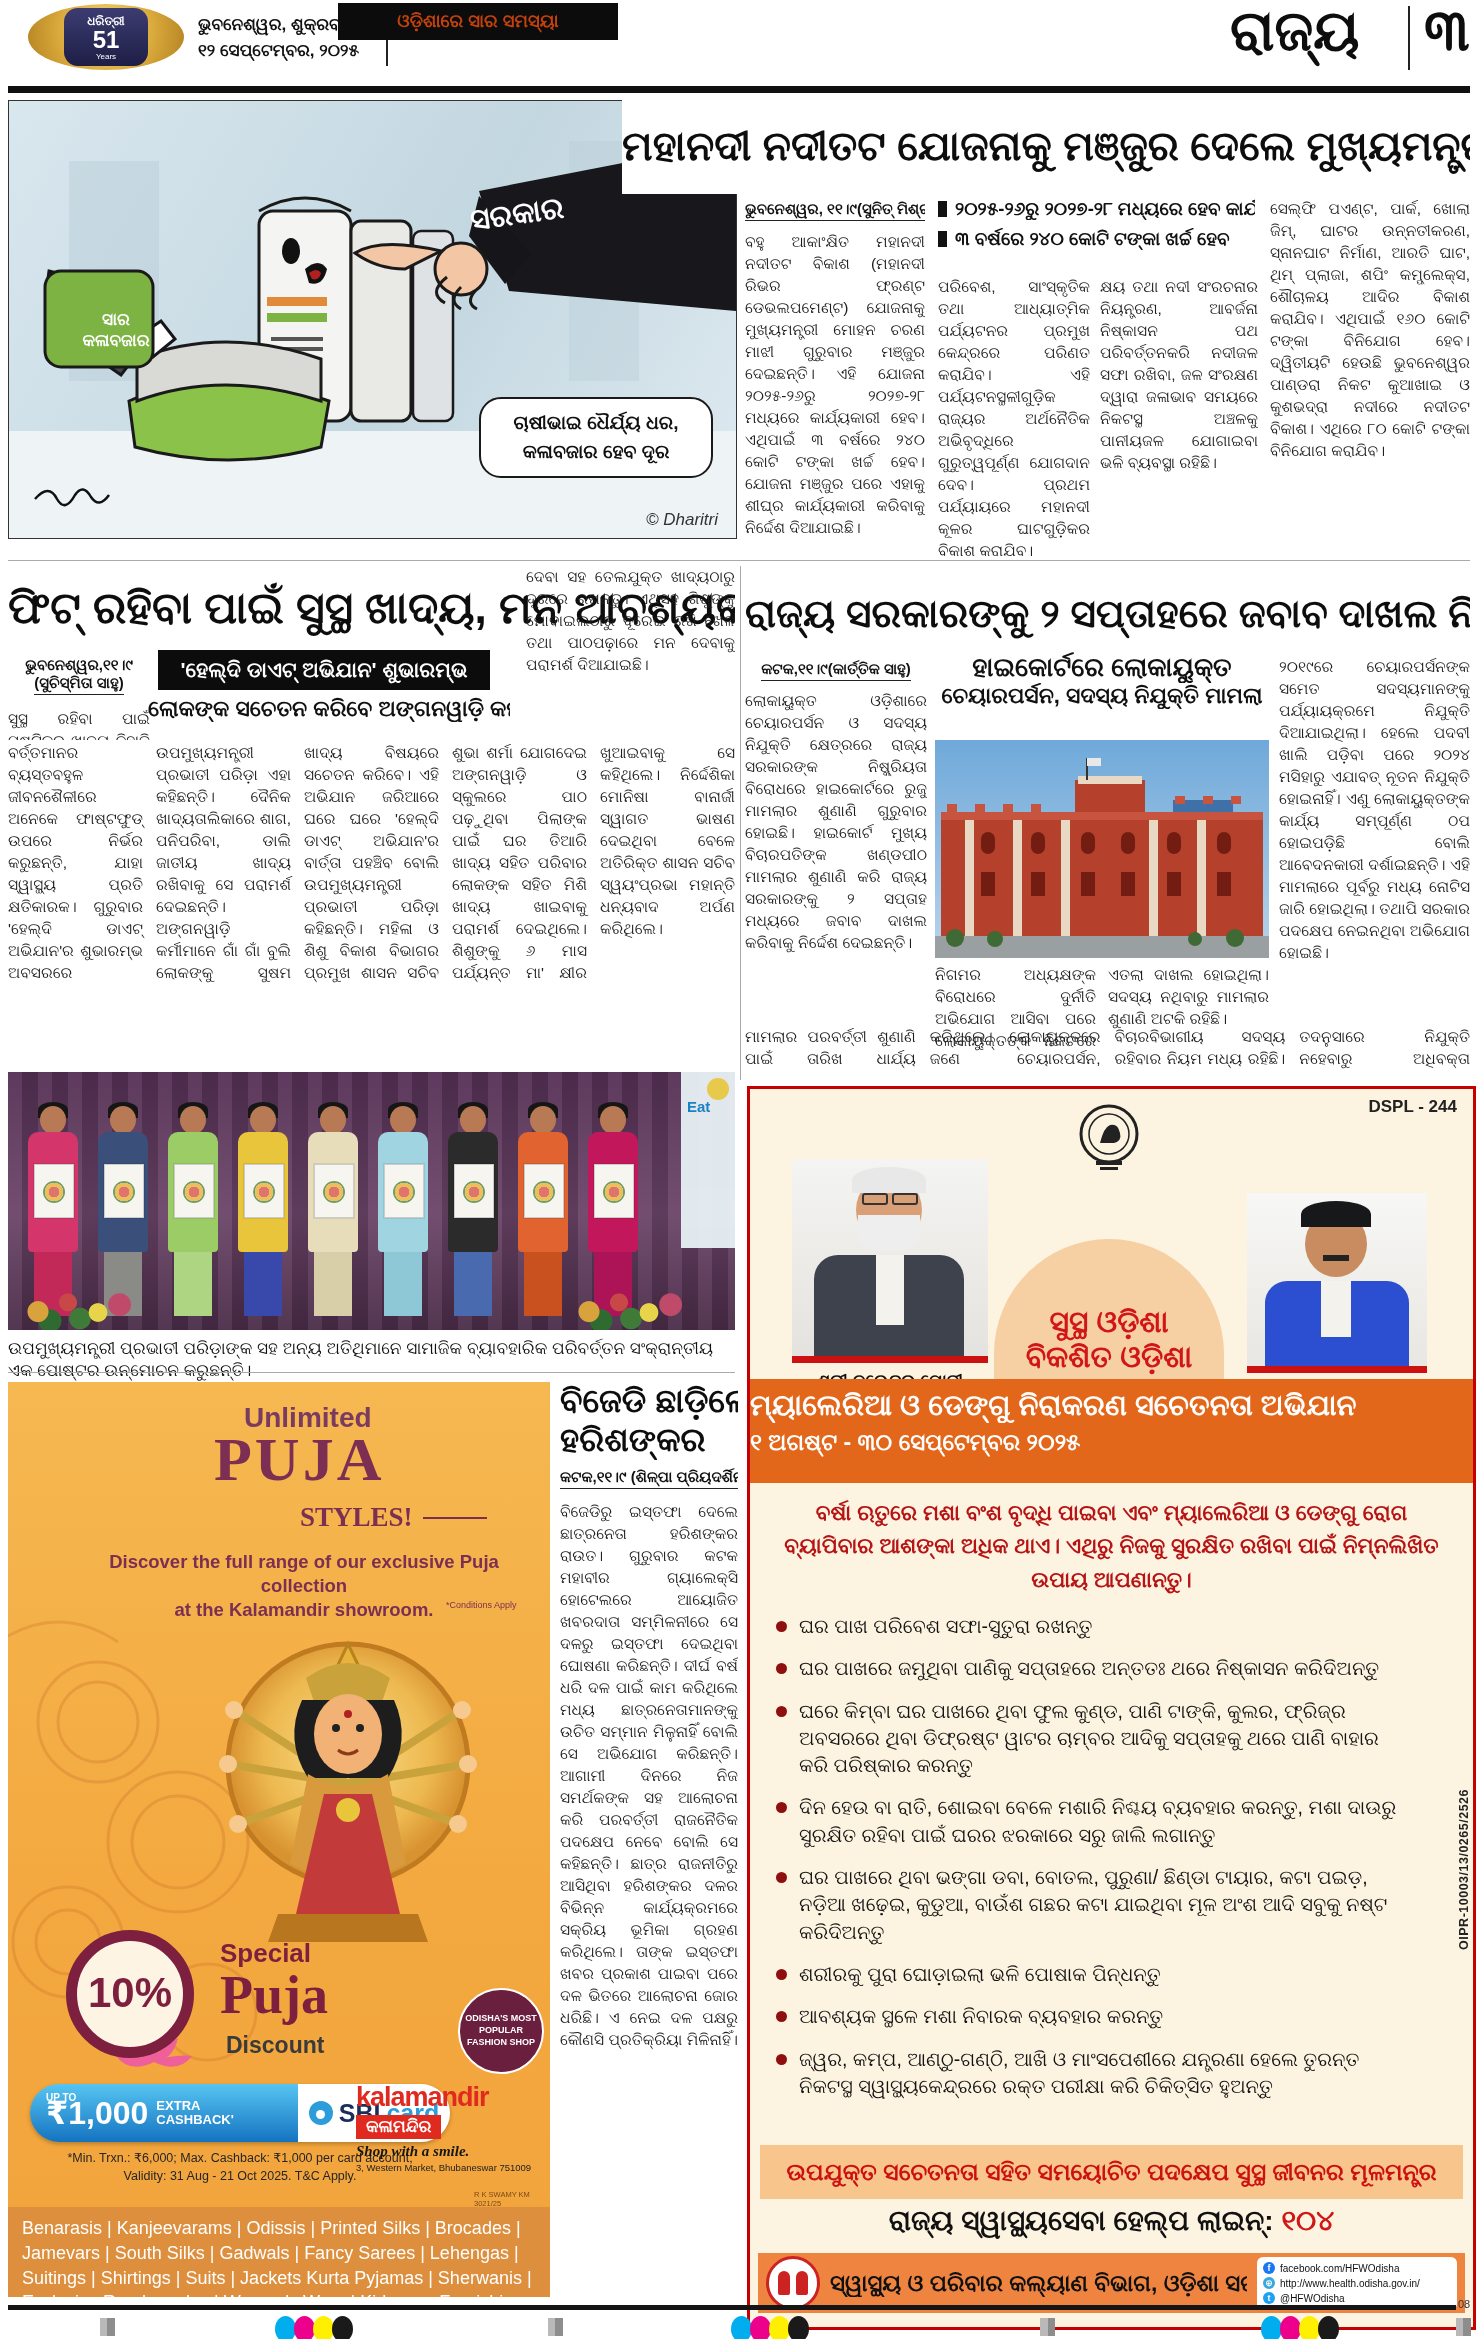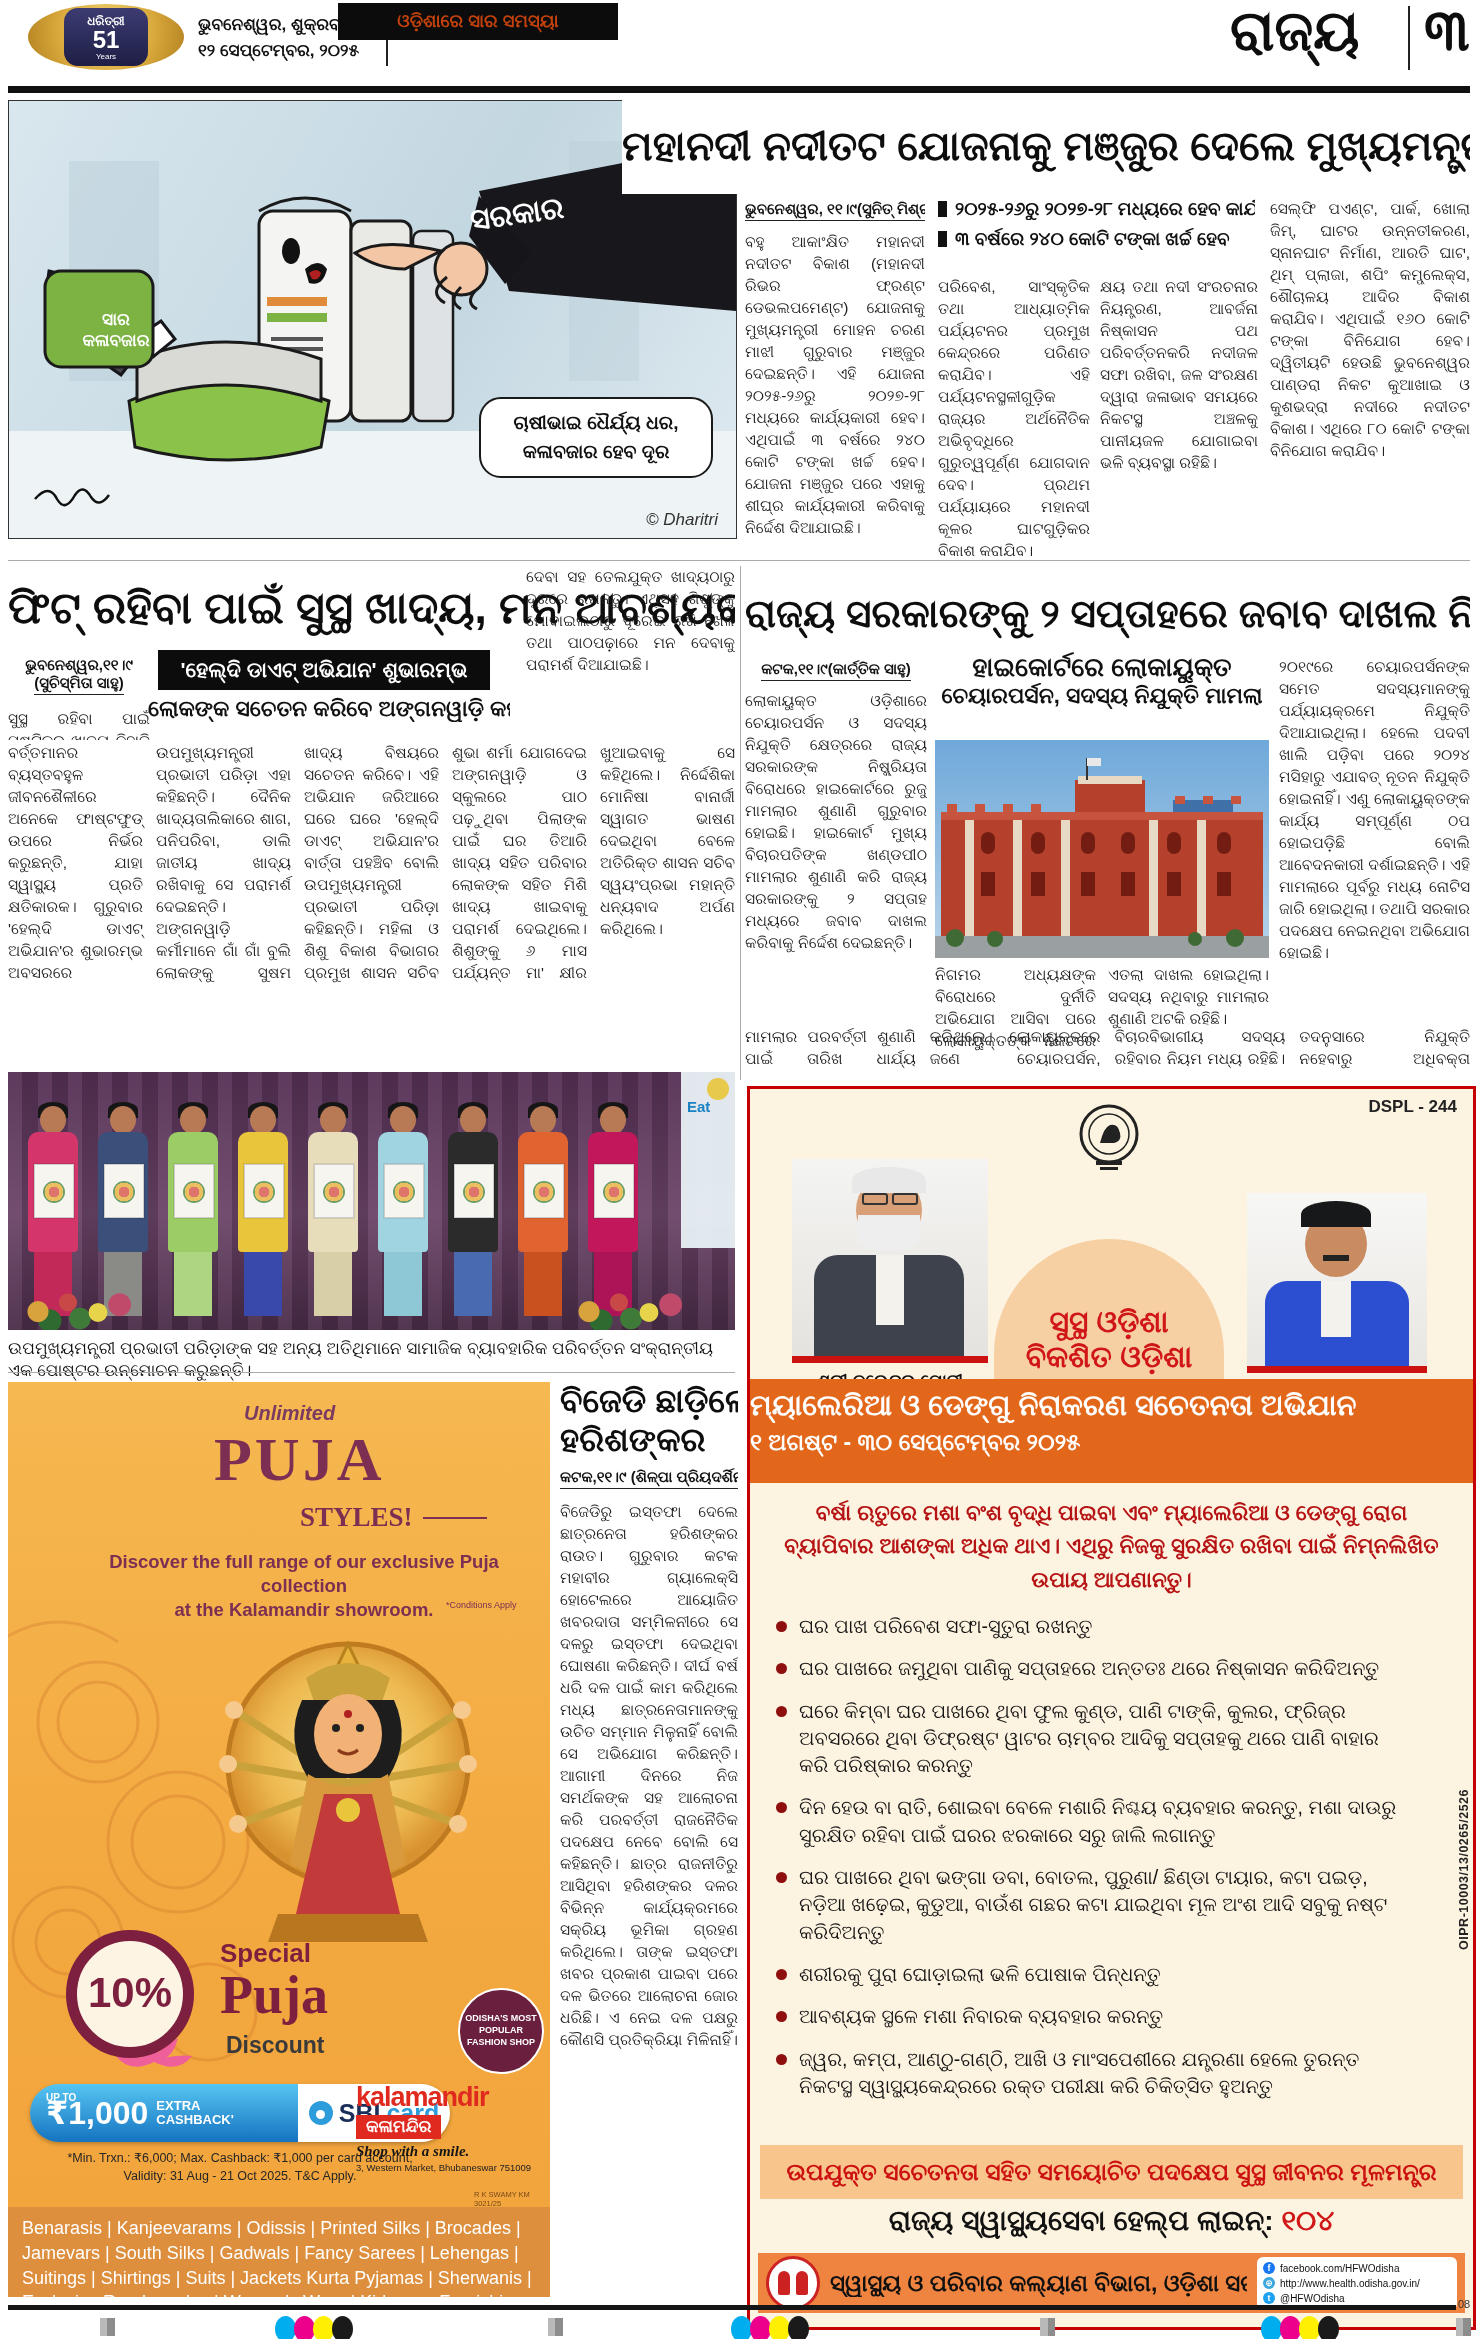--- a/index.html
+++ b/index.html
@@ -97,21 +97,21 @@
       border-radius:6px 6px 2px 2px;}
   #nhm-logo:before{left:9px;} #nhm-logo:after{right:9px;}
   #ga-dept{flex:1;text-align:center;font-size:23px;font-weight:bold;color:#101010;}
   #ga-social{width:188px;background:#fff;border-radius:6px;padding:4px 6px;font-size:10px;line-height:1.5;color:#111;}
   #ga-social .row{display:flex;align-items:center;gap:5px;}
   .sicon{width:12px;height:12px;border-radius:50%;display:inline-block;flex:0 0 auto;
       color:#fff;font-size:9px;font-weight:bold;text-align:center;line-height:12px;}
   
   #kala-ad{left:8px;top:1382px;width:542px;height:915px;overflow:hidden;
       background:linear-gradient(180deg,#f6b851 0%,#f3a93f 55%,#f2a43c 100%);}
-  #kala-unlimited{left:236px;top:20px;font-size:20px;color:#7a3b60;font-weight:bold;font-style:italic;}
+  #kala-unlimited{left:236px;top:20px;font-size:28px;color:#7a3b60;font-weight:bold;}
   #kala-puja{left:206px;top:42px;font-size:62px;font-weight:bold;letter-spacing:3px;color:#7c2f52;
       font-family:"Liberation Serif","DejaVu Serif",serif;}
   #kala-styles{left:292px;top:120px;font-size:27px;font-weight:bold;color:#7c2f52;
       font-family:"Liberation Serif","DejaVu Serif",serif;}
   #kala-styles:after{content:"";display:inline-block;width:64px;height:2px;background:#7c2f52;margin:0 0 7px 10px;}
   #kala-tagline{left:70px;top:168px;width:452px;text-align:center;font-size:18.5px;font-weight:bold;color:#7c2f52;line-height:1.3;}
   #kala-cond{left:438px;top:218px;font-size:9px;color:#7c2f52;}
   #kala-badge10{left:58px;top:548px;width:128px;height:128px;border-radius:50%;background:#fdf4e4;
       border:11px solid #7d1f3e;box-sizing:border-box;text-align:center;line-height:104px;
       font-size:42px;font-weight:bold;color:#7d1f3e;z-index:3;}

